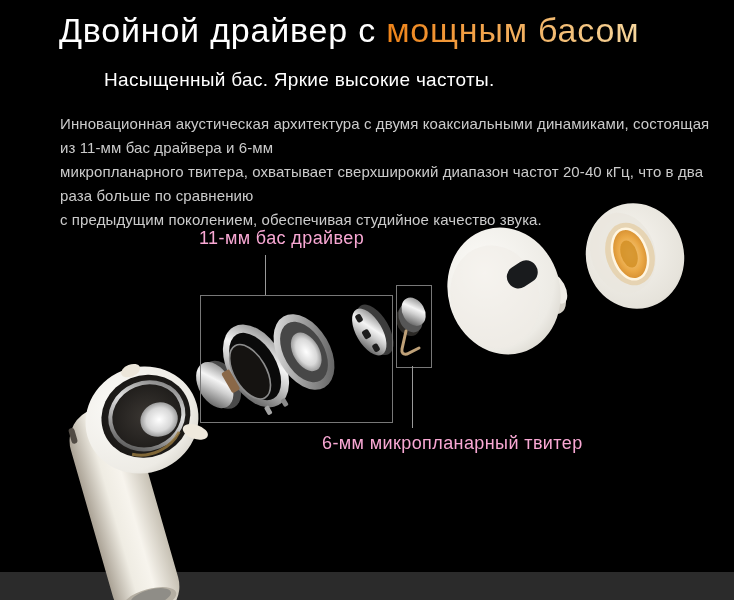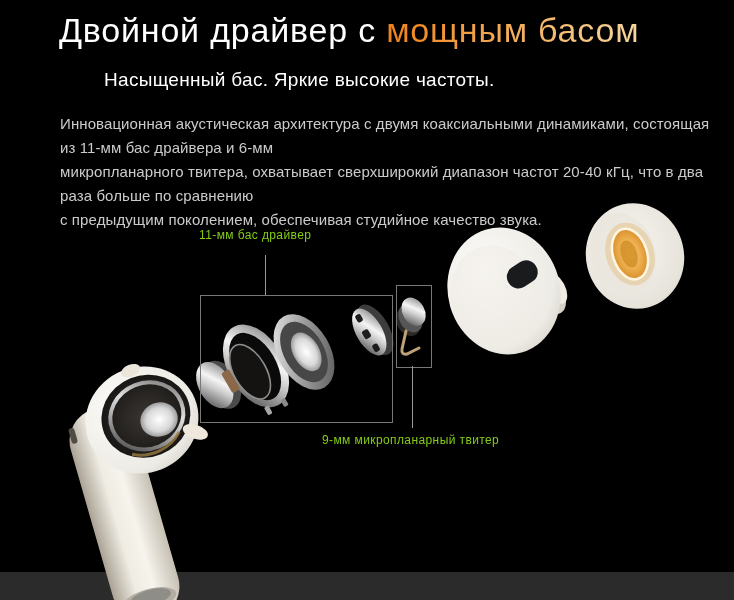--- a/index.html
+++ b/index.html
@@ -51,22 +51,22 @@
     width: 668px;
     margin: 0;
     font-size: 15px;
     line-height: 24px;
     letter-spacing: 0.1px;
     color: #cbcbcb;
     white-space: pre-line;
   }
   .callout {
     position: absolute;
-    color: #84cc16;
-    font-size: 12px;
+    color: #f9a8d4;
+    font-size: 18px;
     letter-spacing: 0.4px;
     white-space: nowrap;
   }
   .callout-bass { left: 199px; top: 228px; }
   .callout-tweeter { left: 322px; top: 433px; }
   .leader-line {
     position: absolute;
     width: 1px;
     background: #9a9a9a;
   }
@@ -214,15 +214,15 @@
   <p class="description">Инновационная акустическая архитектура с двумя коаксиальными динамиками, состоящая из 11-мм бас драйвера и 6-мм
 микропланарного твитера, охватывает сверхширокий диапазон частот 20-40 кГц, что в два раза больше по сравнению
 с предыдущим поколением, обеспечивая студийное качество звука.</p>
 
   <div class="callout callout-bass">11-мм бас драйвер</div>
   <div class="leader-line line-bass"></div>
   <div class="outline-box box-bass"></div>
 
   <div class="outline-box box-tweeter"></div>
   <div class="leader-line line-tweeter"></div>
-  <div class="callout callout-tweeter">9-мм микропланарный твитер</div>
+  <div class="callout callout-tweeter">6-мм микропланарный твитер</div>
 
 </div>
 
 </body></html>

